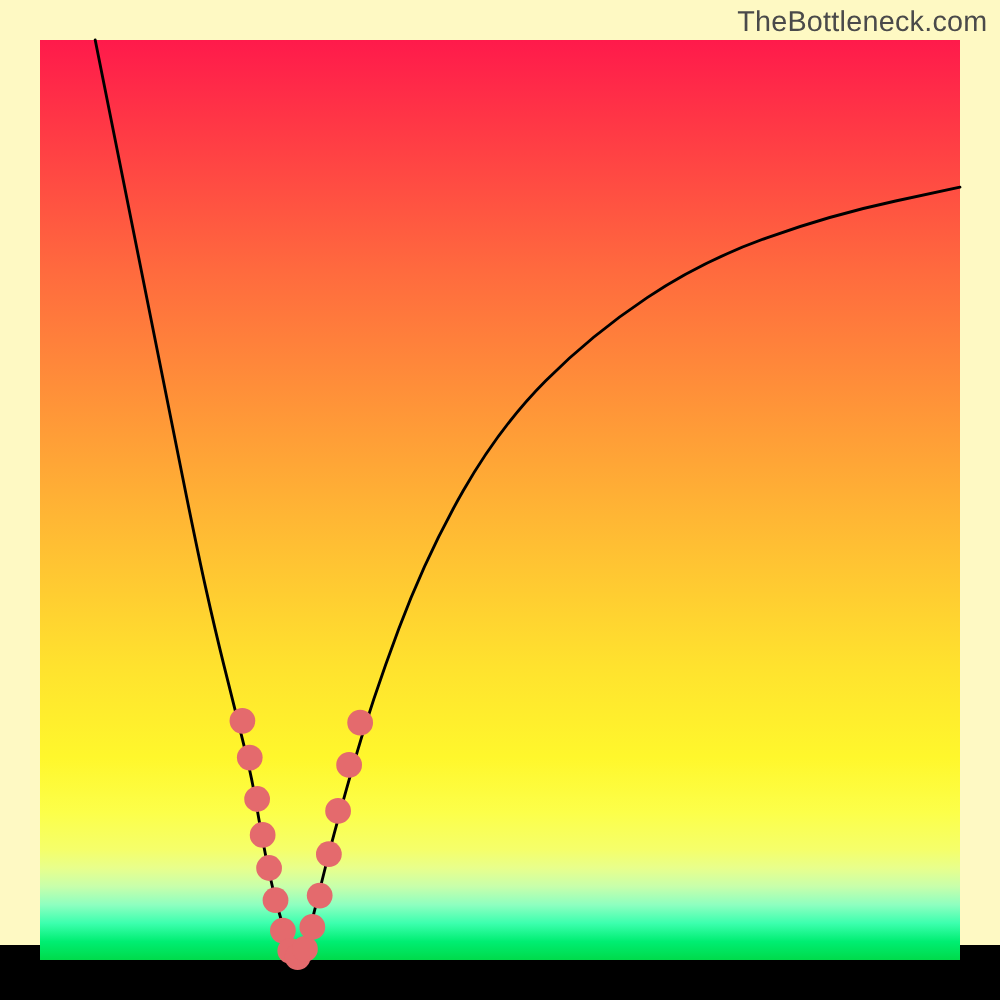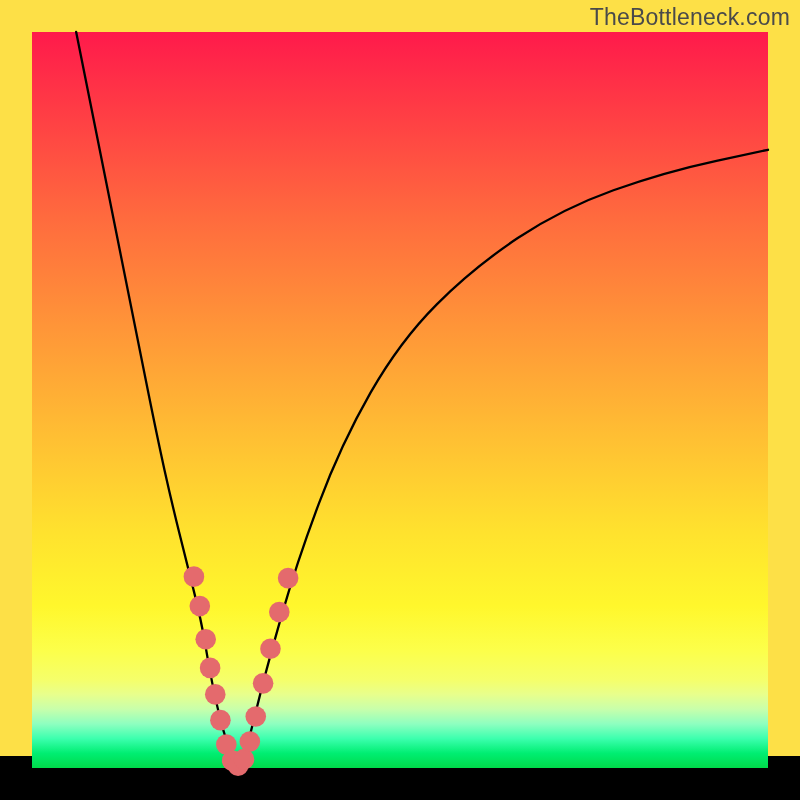--- a/index.html
+++ b/index.html
@@ -9,21 +9,21 @@
     height: 800px;
     overflow: hidden;
     background: #000;
     font-family: Arial, Helvetica, sans-serif;
   }
   .frame {
     position: absolute;
     top: 0; left: 0;
     width: 800px;
     height: 756px;
-    background: #fde047;
+    background: #fef9c3;
   }
   .plot-area {
     position: absolute;
     top: 32px;
     left: 32px;
     width: 736px;
     height: 736px;
     
     background: linear-gradient(
       to bottom,

